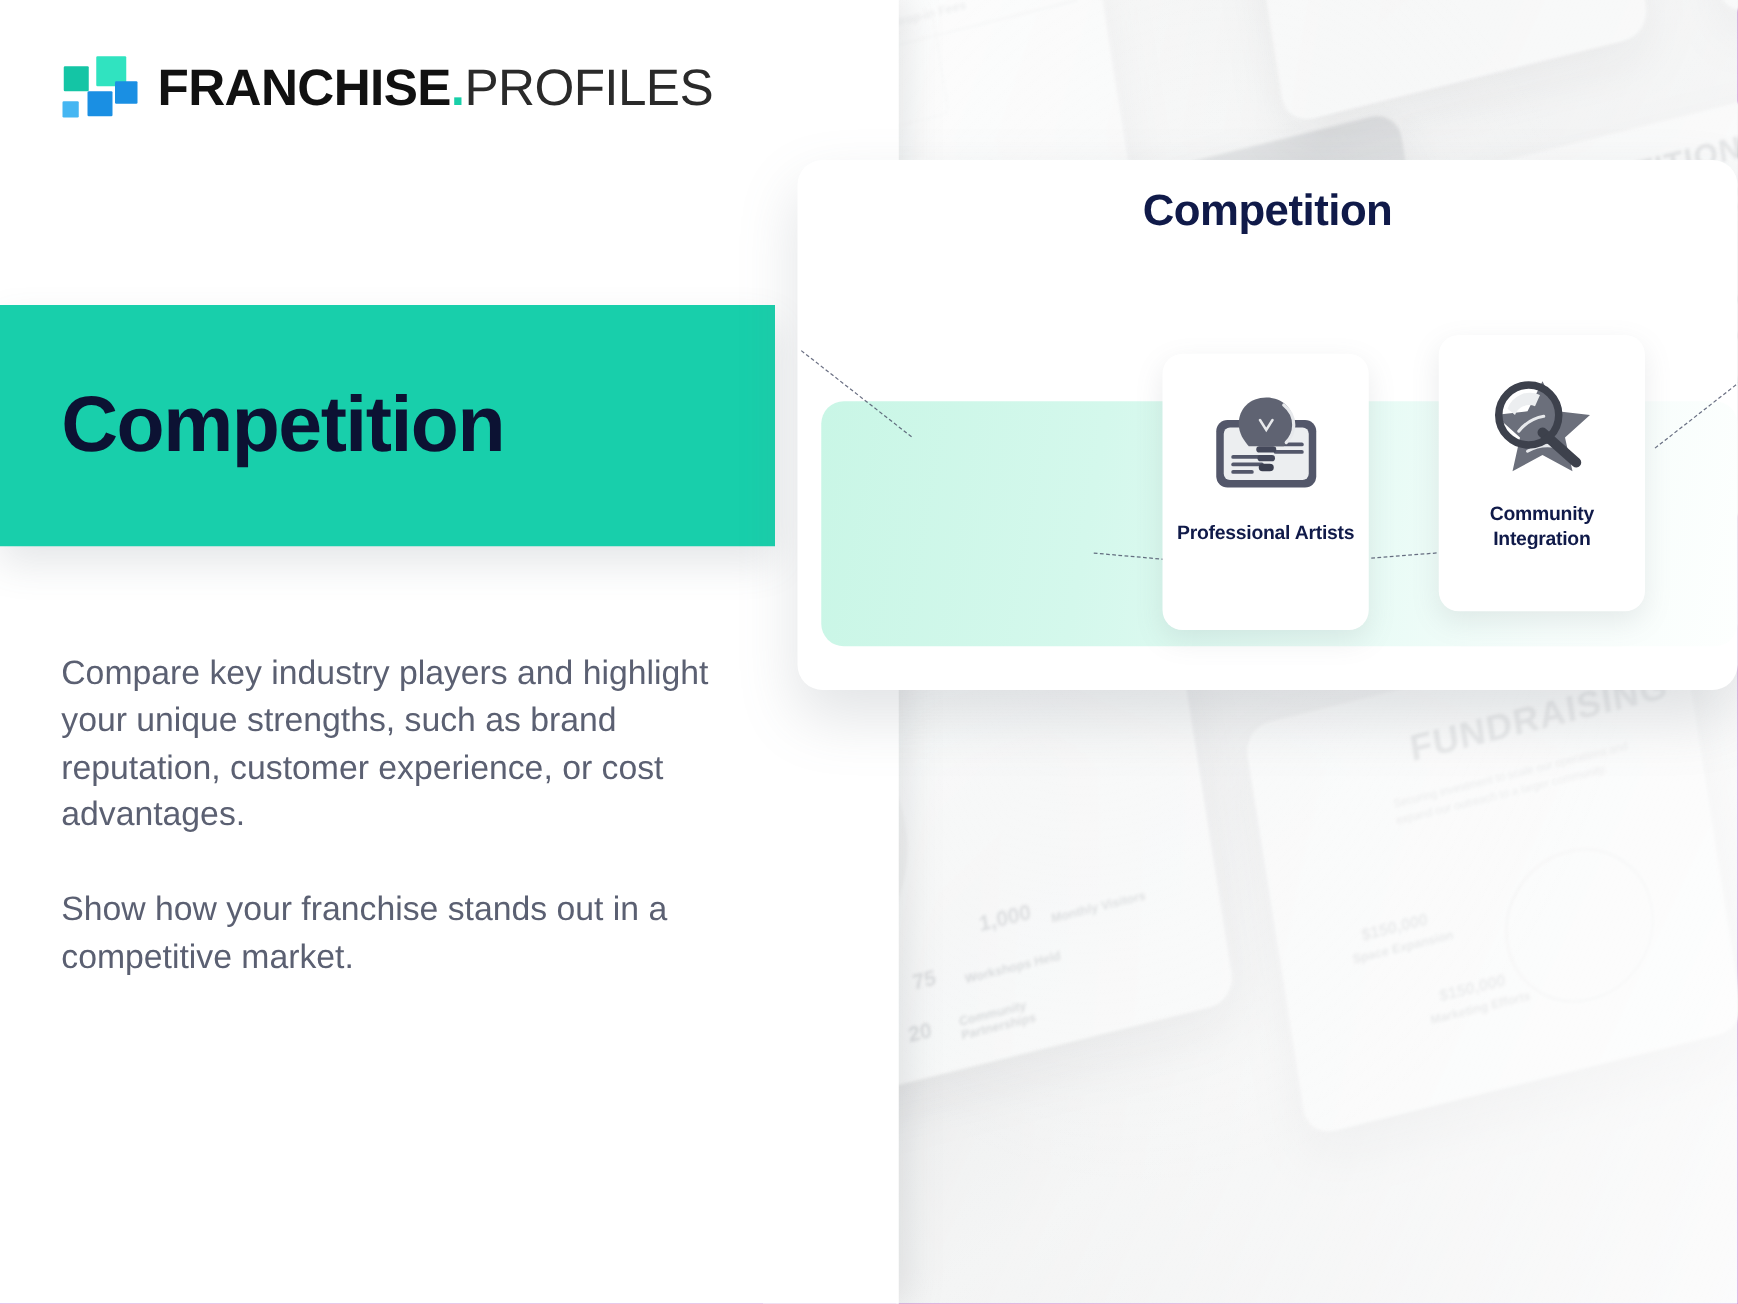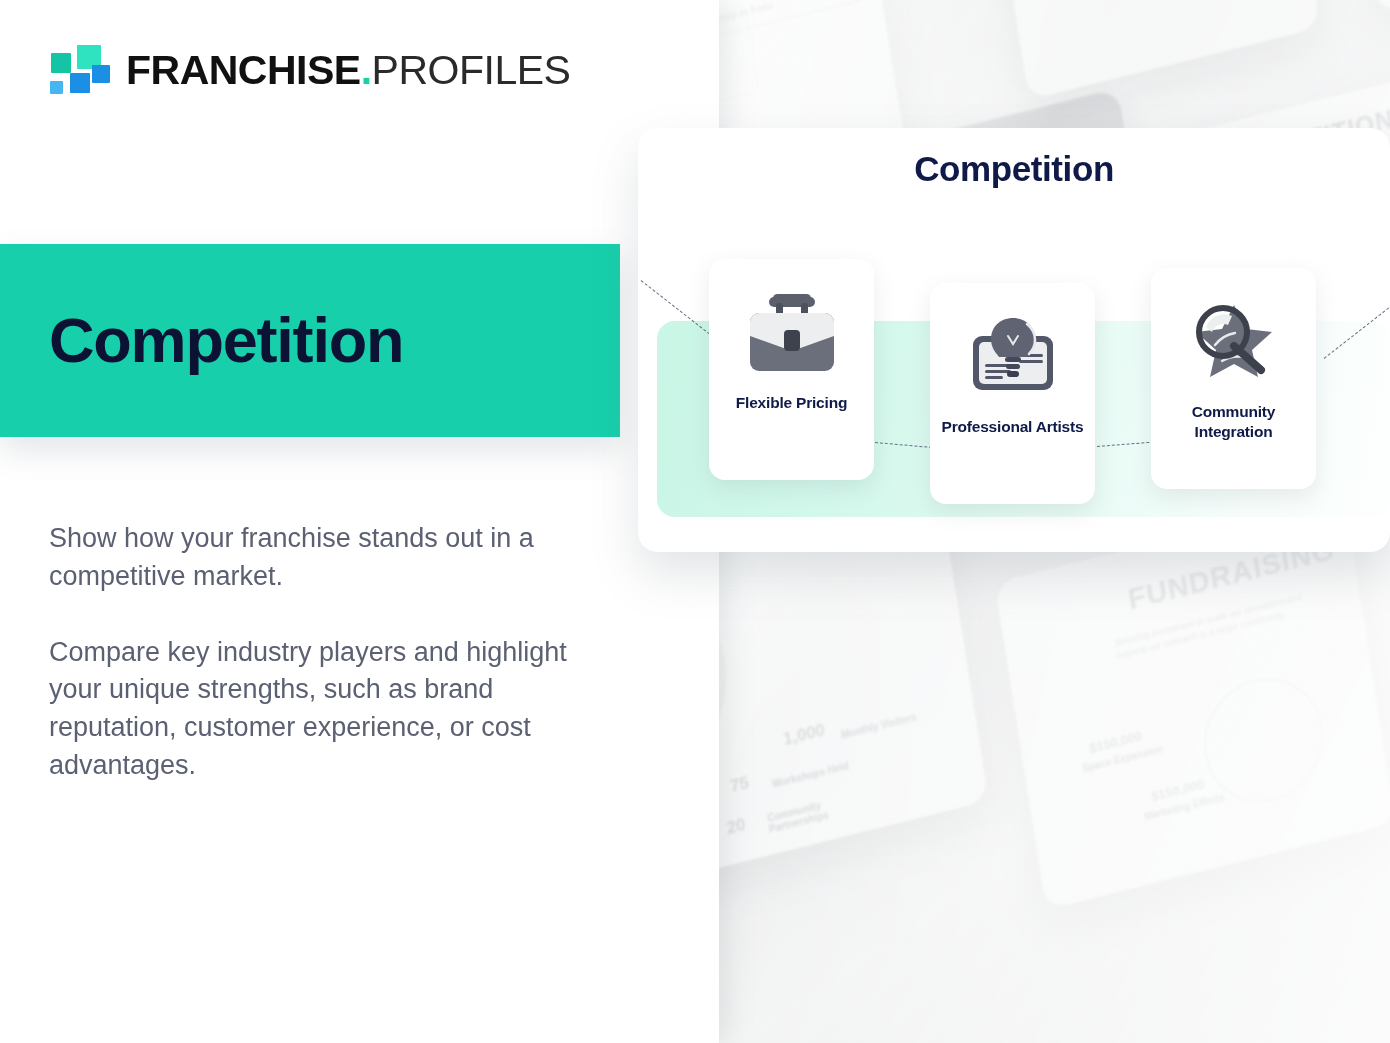--- a/index.html
+++ b/index.html
@@ -366,51 +366,37 @@
         <i class="lm5"></i>
       </div>
       <div class="logo-word"><span class="b">FRANCHISE</span><span class="dot">.</span><span class="l">PROFILES</span></div>
     </div>
 
     <div class="title-band">
       <h1>Competition</h1>
     </div>
 
     <div class="copy">
+      <p>Compare key industry players and highlight your unique strengths, such as brand reputation, customer experience, or cost advantages.</p>
       <p>Show how your franchise stands out in a competitive market.</p>
-      <p>Compare key industry players and highlight your unique strengths, such as brand reputation, customer experience, or cost advantages.</p>
     </div>
 
   </div>
 
   <div class="slide-card">
 
     <div class="sc-title">Competition</div>
 
     <div class="mint-band"></div>
 
     <div class="dash d-in"></div>
     <div class="dash d-12"></div>
     <div class="dash d-23"></div>
     <div class="dash d-out"></div>
 
-    <div class="tile tile-1">
-      <div class="tile-icon">
-        <svg width="104" height="90" viewBox="0 0 104 90" aria-hidden="true">
-          <rect x="33" y="4" width="38" height="9" rx="4.5" fill="#5c606c"></rect>
-          <rect x="29" y="7" width="46" height="10" rx="5" fill="#5c606c"></rect>
-          <rect x="36" y="13" width="7" height="12" rx="2" fill="#4d515c"></rect>
-          <rect x="61" y="13" width="7" height="12" rx="2" fill="#4d515c"></rect>
-          <rect x="10" y="23" width="84" height="58" rx="9" fill="#6b6f7b"></rect>
-          <path d="M10 32 a9 9 0 0 1 9-9 h66 a9 9 0 0 1 9 9 v14 L52 61 L10 46 Z" fill="#eceef0"></path>
-          <rect x="44" y="40" width="16" height="21" rx="4" fill="#3e424d"></rect>
-        </svg>
-      </div>
-      <div class="tile-label">Flexible Pricing</div>
-    </div>
 
     <div class="tile tile-2">
       <div class="tile-icon">
         <svg width="104" height="90" viewBox="0 0 104 90" aria-hidden="true">
           <rect x="12" y="22" width="80" height="54" rx="9" fill="#53576a"></rect>
           <rect x="18" y="28" width="68" height="42" rx="5" fill="#eceef0"></rect>
           <rect x="24" y="50" width="26" height="3" rx="1.5" fill="#53576a"></rect>
           <rect x="24" y="56" width="26" height="3" rx="1.5" fill="#53576a"></rect>
           <rect x="24" y="62" width="18" height="3" rx="1.5" fill="#53576a"></rect>
           <rect x="58" y="40" width="24" height="3" rx="1.5" fill="#53576a"></rect>

